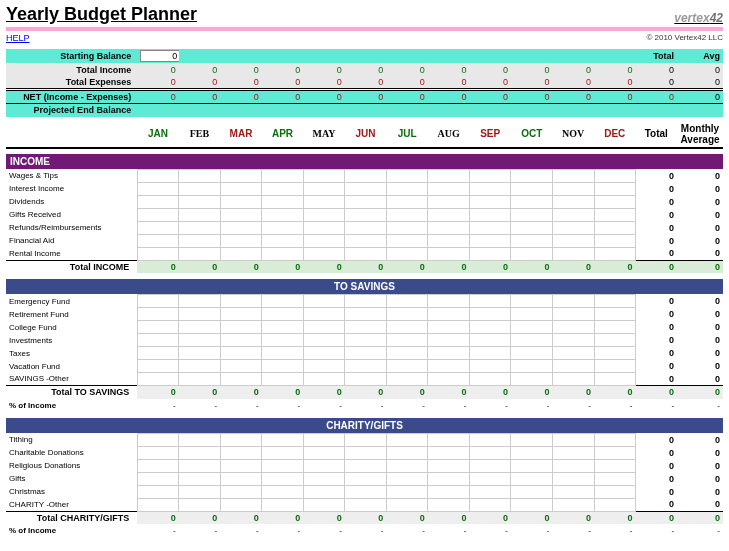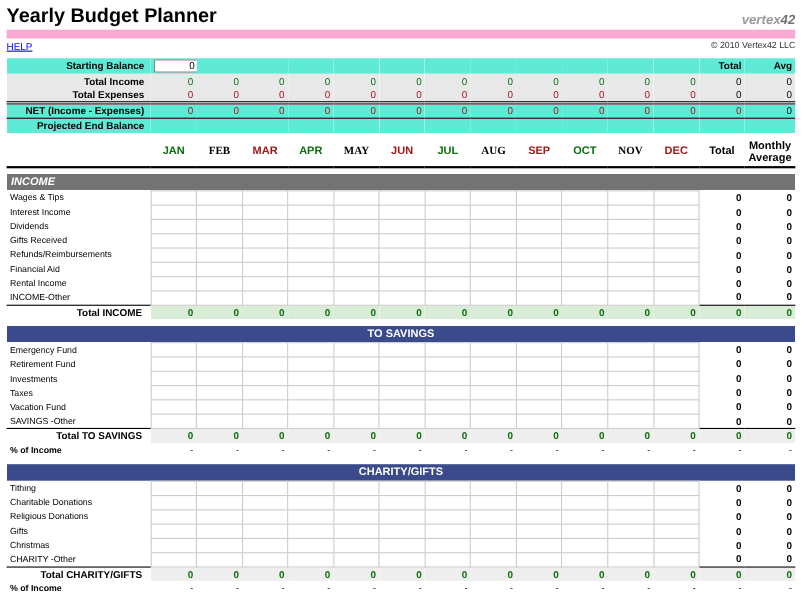--- a/index.html
+++ b/index.html
@@ -1,18 +1,18 @@
 <!DOCTYPE html>
 <html><head>
 <meta charset="utf-8">
 <style>
 * { box-sizing: border-box; margin: 0; padding: 0; }
 body { font-family: Arial, sans-serif; font-size: 9px; background: #fff; width: 729px; }
 .container { padding: 4px 6px; }
-.header-row { display: flex; justify-content: space-between; align-items: flex-end; border-bottom: 8px solid #f9a8d4; padding-bottom: 2px; }
+.header-row { display: flex; justify-content: space-between; align-items: flex-end; border-bottom: 4px solid #f9a8d4; padding-bottom: 2px; text-decoration: underline; }
 .title { font-size: 18px; font-weight: bold; }
 .logo { font-size: 12px; color: #999; font-weight: bold; font-style: italic; }
 .logo .v42 { color: #737373; }
 .subheader { display: flex; justify-content: space-between; font-size: 9px; padding: 2px 0 6px; }
 .help-link { color: #00f; text-decoration: underline; cursor: pointer; }
 .copyright { font-size: 8px; color: #333; }
 
 table { border-collapse: collapse; width: 100%; table-layout: fixed; }
 td, th { padding: 1px 3px; font-size: 9px; height: 13px; overflow: hidden; white-space: nowrap; }
 .label-col { width: 120px; text-align: left; }
@@ -27,21 +27,21 @@
 .double-border-top td { border-top: 3px double #000; }
 .cborder-bottom td { border-bottom: 1px solid #000; }
 
 .month-header th { font-weight: bold; text-align: center; font-size: 10px; border-bottom: 2px solid #000; padding-top: 6px; padding-bottom: 2px; }
 .m-green { color: #0a6e0a; }
 .m-red { color: #a01818; }
 .m-black { color: #000; font-family: Liberation Serif, serif; }
 .totavg-header { font-size: 9px; text-align: right; }
 
 .section-head td { color: #fff; font-weight: bold; font-size: 10px; padding: 2px 4px; }
-.sec-green td { background: #737373; font-style: italic; }
+.sec-green td { background: #701a75; }
 .sec-blue td { background: #3a4a8a; text-align: center; }
 .data-row td { border: 1px solid #ccc; }
 .data-row .label-col { border: none; background: #fff; font-size: 8px; }
 .data-row .total-col, .data-row .avg-col { border: none; font-weight: bold; }
 .subtotal-row td { font-weight: bold; border-top: 1px solid #000;}
 .subtotal-row.lightgreen td.month-col, .subtotal-row.lightgreen td.total-col, .subtotal-row.lightgreen td.avg-col { background: #d8ecd8; }
 .subtotal-row.lightgray td.month-col, .subtotal-row.lightgray td.total-col, .subtotal-row.lightgray td.avg-col { background: #eee; }
 .subtotal-row .label-col { text-align: right; padding-right: 8px; }
 .pct-row td { font-size: 8px;}
 .pct-row .label-col { padding-right: 8px; font-weight: bold;}
@@ -300,37 +300,20 @@
           <td class="month-col"></td>
           <td class="month-col"></td>
           <td class="month-col"></td>
           <td class="month-col"></td>
           <td class="month-col"></td>
           <td class="month-col"></td>
           <td class="month-col"></td>
           <td class="total-col">0</td>
           <td class="avg-col">0</td>
         </tr>
-        <tr class="data-row">
-          <td class="label-col">INCOME-Other</td>
-          <td class="month-col"></td>
-          <td class="month-col"></td>
-          <td class="month-col"></td>
-          <td class="month-col"></td>
-          <td class="month-col"></td>
-          <td class="month-col"></td>
-          <td class="month-col"></td>
-          <td class="month-col"></td>
-          <td class="month-col"></td>
-          <td class="month-col"></td>
-          <td class="month-col"></td>
-          <td class="month-col"></td>
-          <td class="total-col">0</td>
-          <td class="avg-col">0</td>
-        </tr>
         <tr class="subtotal-row lightgreen">
           <td class="label-col">Total INCOME</td>
           <td class="month-col m-green">0</td>
           <td class="month-col m-green">0</td>
           <td class="month-col m-green">0</td>
           <td class="month-col m-green">0</td>
           <td class="month-col m-green">0</td>
           <td class="month-col m-green">0</td>
           <td class="month-col m-green">0</td>
           <td class="month-col m-green">0</td>
@@ -375,20 +358,37 @@
           <td class="month-col"></td>
           <td class="month-col"></td>
           <td class="month-col"></td>
           <td class="month-col"></td>
           <td class="month-col"></td>
           <td class="month-col"></td>
           <td class="total-col">0</td>
           <td class="avg-col">0</td>
         </tr>
         <tr class="data-row">
+          <td class="label-col">College Fund</td>
+          <td class="month-col"></td>
+          <td class="month-col"></td>
+          <td class="month-col"></td>
+          <td class="month-col"></td>
+          <td class="month-col"></td>
+          <td class="month-col"></td>
+          <td class="month-col"></td>
+          <td class="month-col"></td>
+          <td class="month-col"></td>
+          <td class="month-col"></td>
+          <td class="month-col"></td>
+          <td class="month-col"></td>
+          <td class="total-col">0</td>
+          <td class="avg-col">0</td>
+        </tr>
+        <tr class="data-row">
           <td class="label-col">Investments</td>
           <td class="month-col"></td>
           <td class="month-col"></td>
           <td class="month-col"></td>
           <td class="month-col"></td>
           <td class="month-col"></td>
           <td class="month-col"></td>
           <td class="month-col"></td>
           <td class="month-col"></td>
           <td class="month-col"></td>

